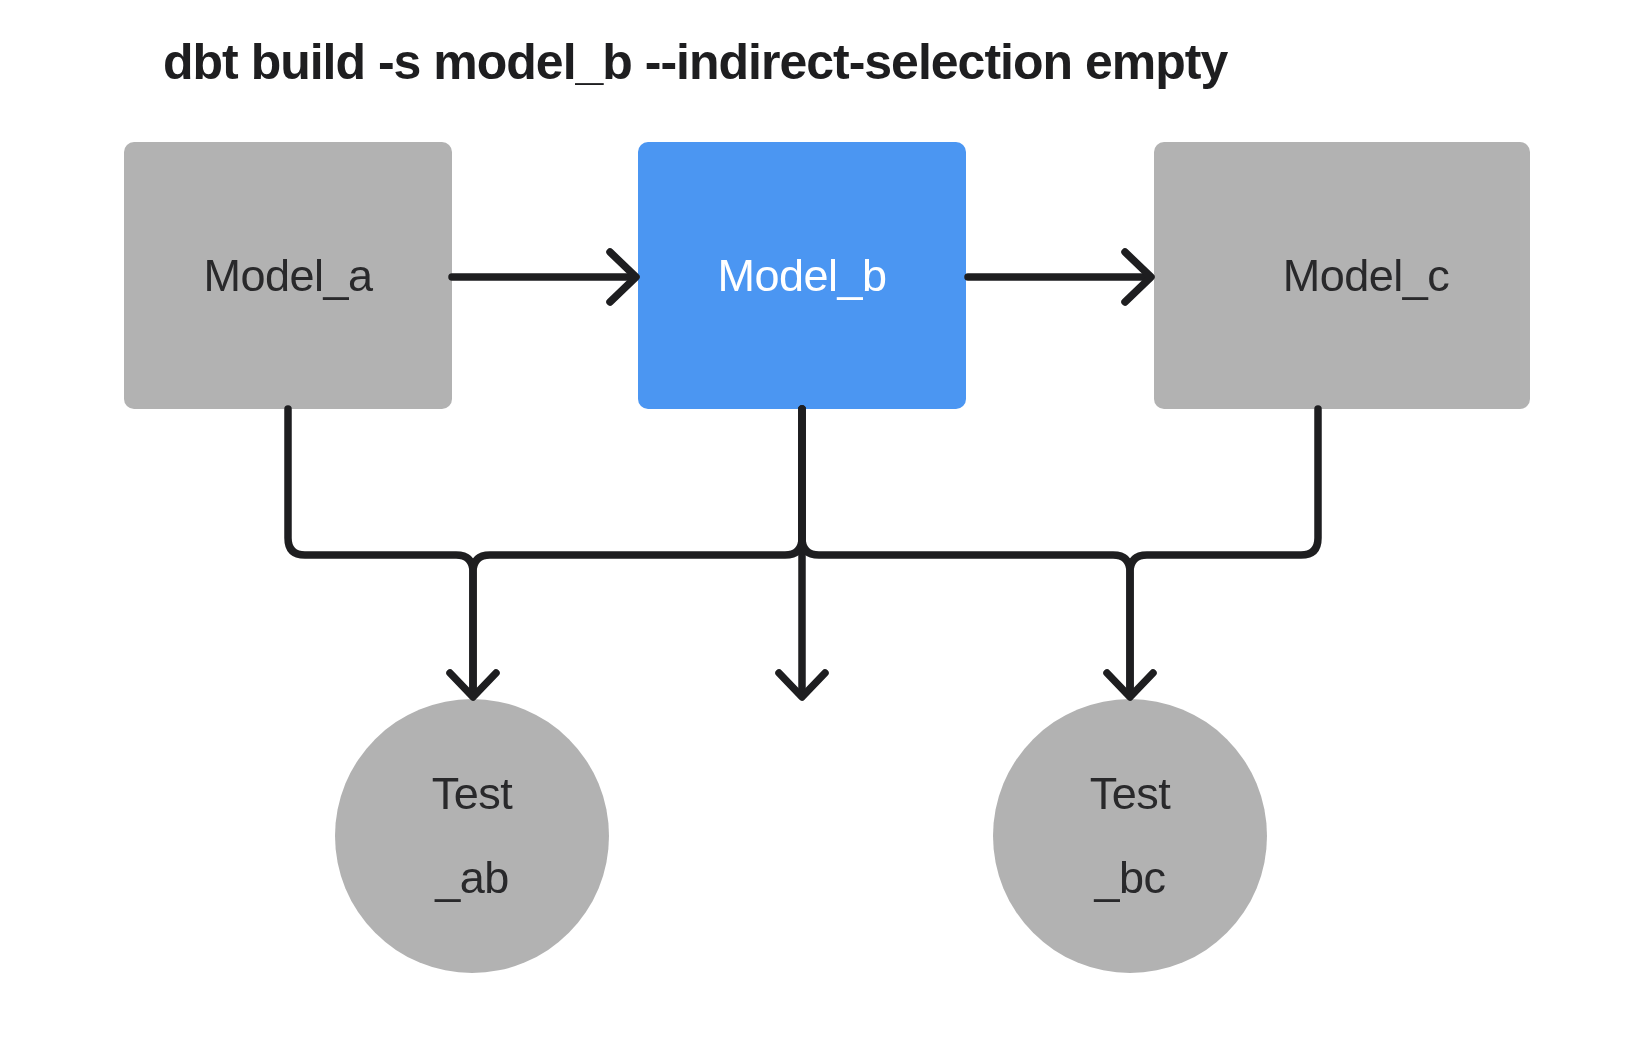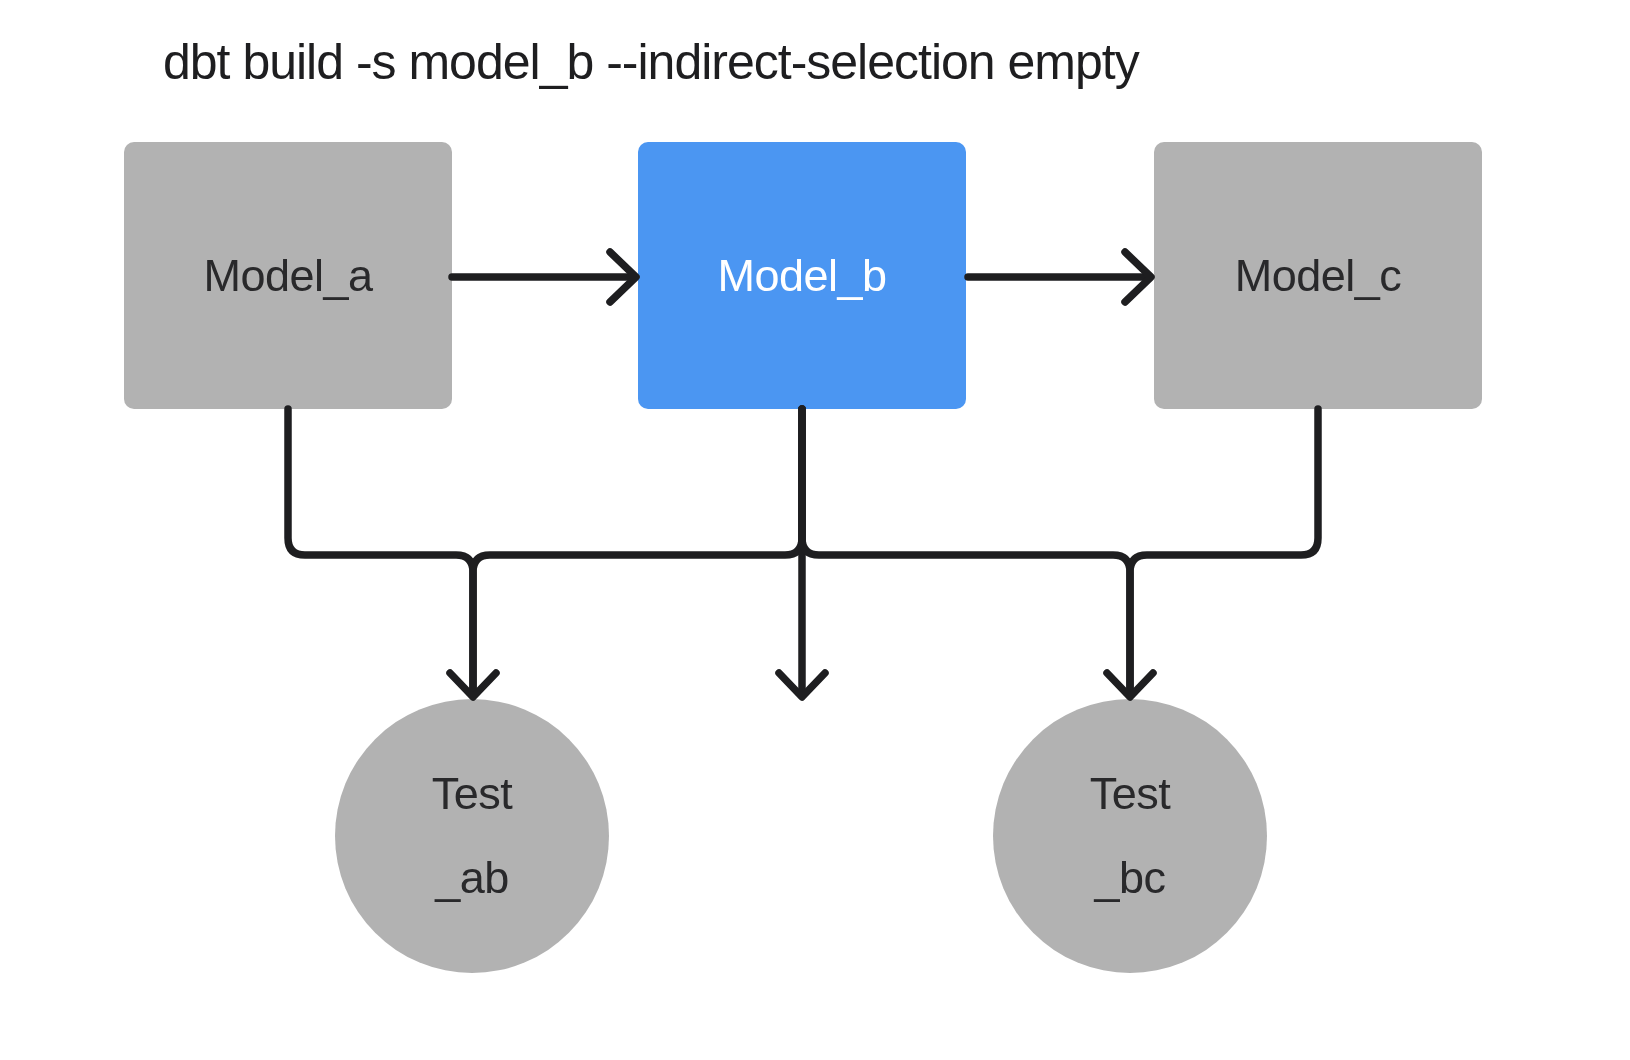--- a/index.html
+++ b/index.html
@@ -13,21 +13,21 @@
     height: 1060px;
     background: #ffffff;
     overflow: hidden;
     font-family: "Liberation Sans", "DejaVu Sans", sans-serif;
   }
   .title {
     position: absolute;
     left: 163px;
     top: 33px;
     font-size: 50px;
-    font-weight: 400;
+    font-weight: 700;
     letter-spacing: -1px;
     color: #1e1e20;
     white-space: nowrap;
   }
   .model-box {
     position: absolute;
     top: 142px;
     width: 328px;
     height: 267px;
     border-radius: 10px;
@@ -43,21 +43,21 @@
     font-size: 45px;
     font-weight: 500;
     letter-spacing: -0.5px;
     color: #29292b;
   }
   .model-box.selected .label {
     color: #ffffff;
   }
   #model-a { left: 124px; }
   #model-b { left: 638px; }
-  #model-c { left: 1154px; }
+  #model-c { left: 1154px; padding-left: 48px; }
 
   .test-circle {
     position: absolute;
     top: 699px;
     width: 274px;
     height: 274px;
     border-radius: 50%;
     background: #b2b2b2;
     display: flex;
     flex-direction: column;

